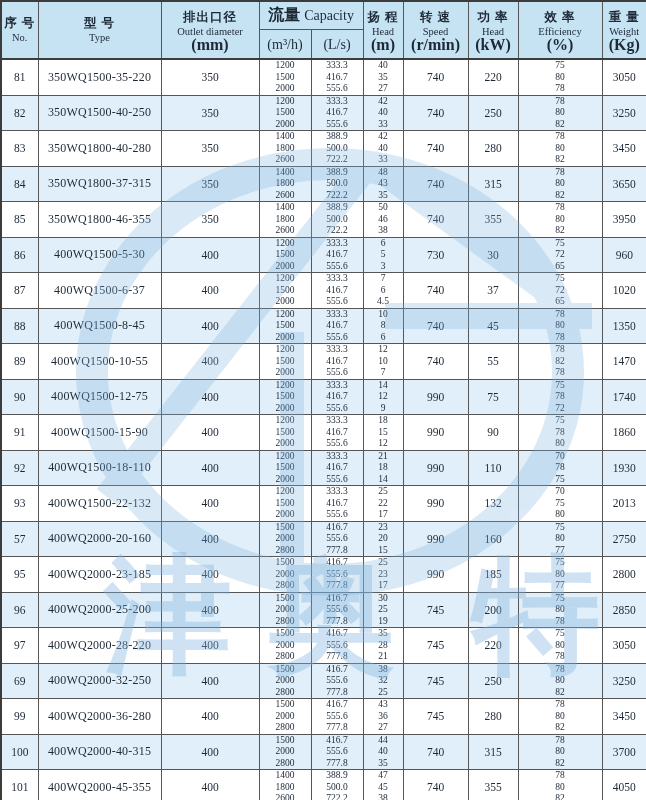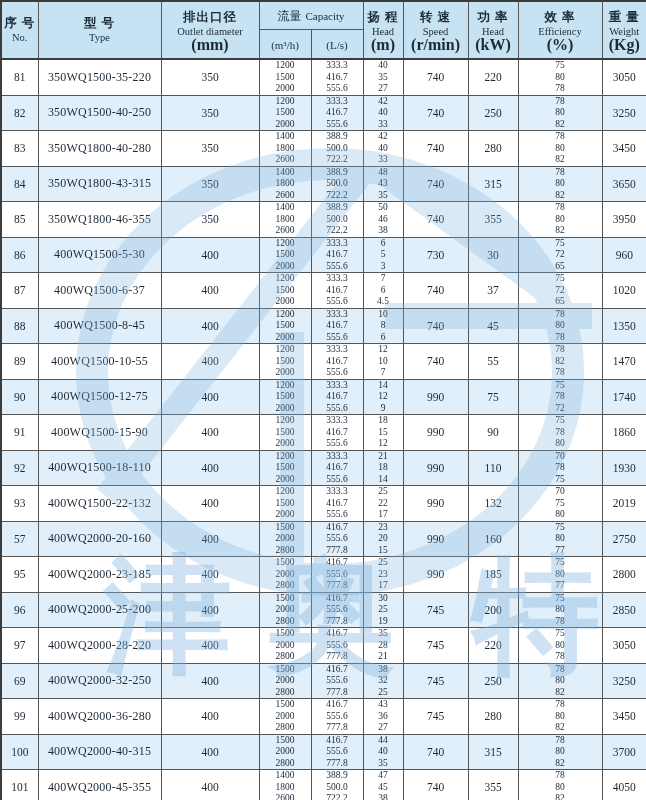--- a/index.html
+++ b/index.html
@@ -25,23 +25,23 @@
     overflow:hidden;
   }
   thead th{
     background:#c6e3f4;
     font-weight:normal;
   }
   thead tr.h1 th{height:27px;}
   thead tr.h2 th{height:28px;}
   thead{border-bottom:2px solid #3c3c3c;}
   .cn{font-size:12.5px;font-weight:bold;letter-spacing:1px;line-height:15px;display:block;}
-  .cn-inline{font-size:12px;font-weight:normal;}
+  .cn-inline{font-size:16px;font-weight:bold;}
   .en{font-size:10.5px;line-height:13px;display:block;}
-  .en-inline{font-size:11px;}
+  .en-inline{font-size:14px;}
   .unit{font-size:16px;line-height:13px;display:block;font-weight:bold;}
   tbody tr{height:35.4px;}
   tbody tr.even td{background:#e0eff9;}
   tbody tr.odd td{background:#ffffff;}
   tbody td{font-size:11.5px;}
   tbody td.multi{font-size:9.5px;line-height:11.5px;}
   tbody td.multi div{line-height:11.5px;}
   td[data-name="row-type"]{font-size:12px;letter-spacing:0.2px;}
   
   .watermark{
@@ -209,21 +209,21 @@
           <td data-name="row-power">280</td>
           <td data-name="row-efficiency" class="multi">
             <div>78</div>
             <div>80</div>
             <div>82</div>
           </td>
           <td data-name="row-weight">3450</td>
         </tr>
         <tr data-name="table-row" class="even">
           <td data-name="row-no">84</td>
-          <td data-name="row-type">350WQ1800-43-315</td>
+          <td data-name="row-type">350WQ1800-37-315</td>
           <td data-name="row-outlet">350</td>
           <td data-name="row-capacity-m3h" class="multi">
             <div>1400</div>
             <div>1800</div>
             <div>2600</div>
           </td>
           <td data-name="row-capacity-ls" class="multi">
             <div>388.9</div>
             <div>500.0</div>
             <div>722.2</div>
@@ -485,21 +485,21 @@
             <div>22</div>
             <div>17</div>
           </td>
           <td data-name="row-speed">990</td>
           <td data-name="row-power">132</td>
           <td data-name="row-efficiency" class="multi">
             <div>70</div>
             <div>75</div>
             <div>80</div>
           </td>
-          <td data-name="row-weight">2019</td>
+          <td data-name="row-weight">2013</td>
         </tr>
         <tr data-name="table-row" class="even">
           <td data-name="row-no">57</td>
           <td data-name="row-type">400WQ2000-20-160</td>
           <td data-name="row-outlet">400</td>
           <td data-name="row-capacity-m3h" class="multi">
             <div>1500</div>
             <div>2000</div>
             <div>2800</div>
           </td>

